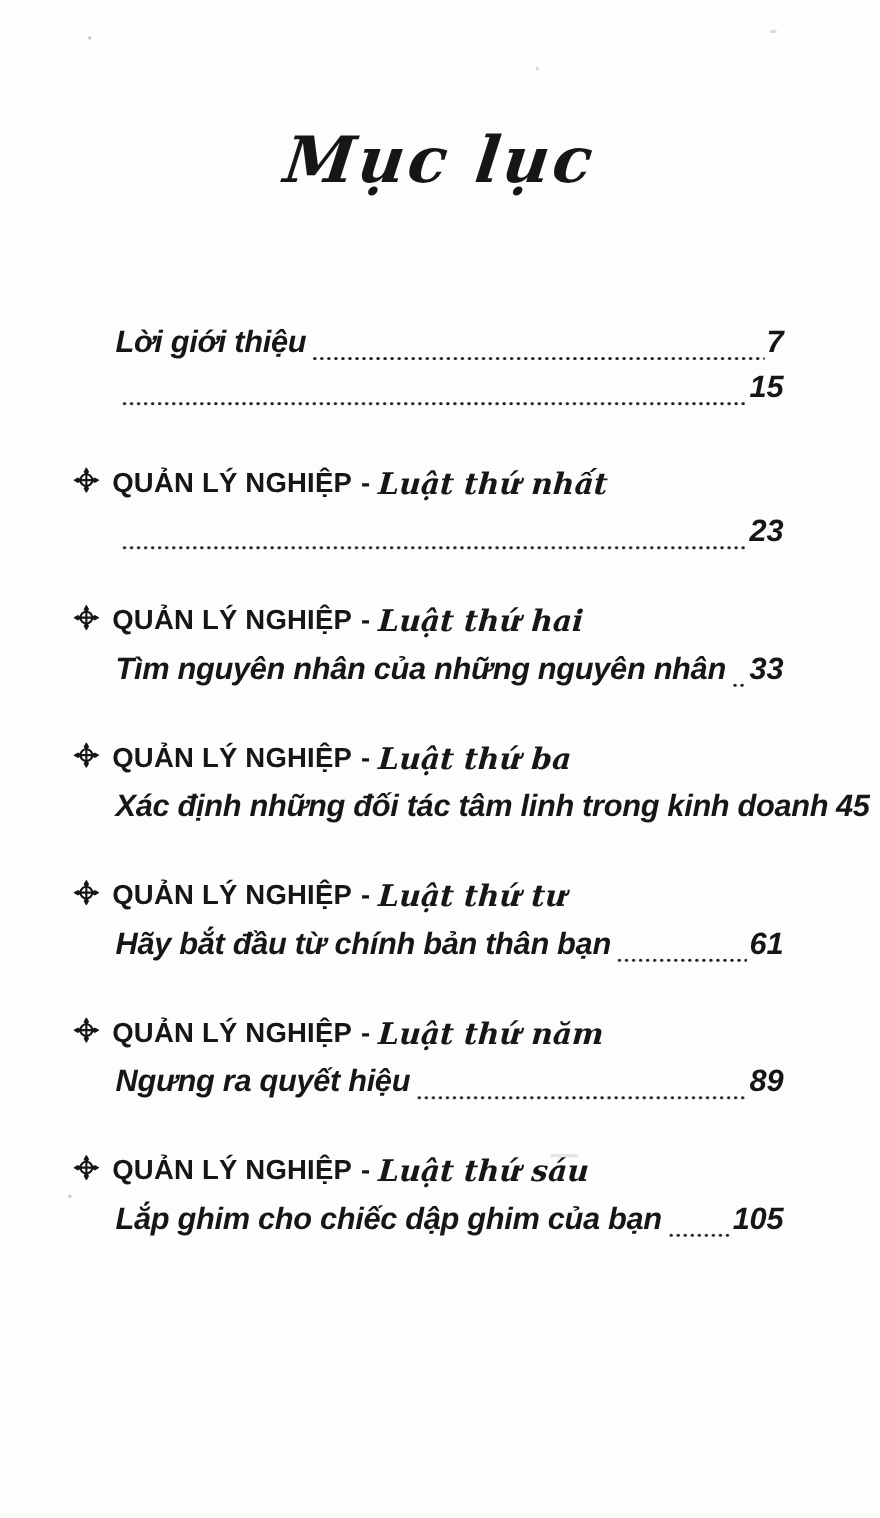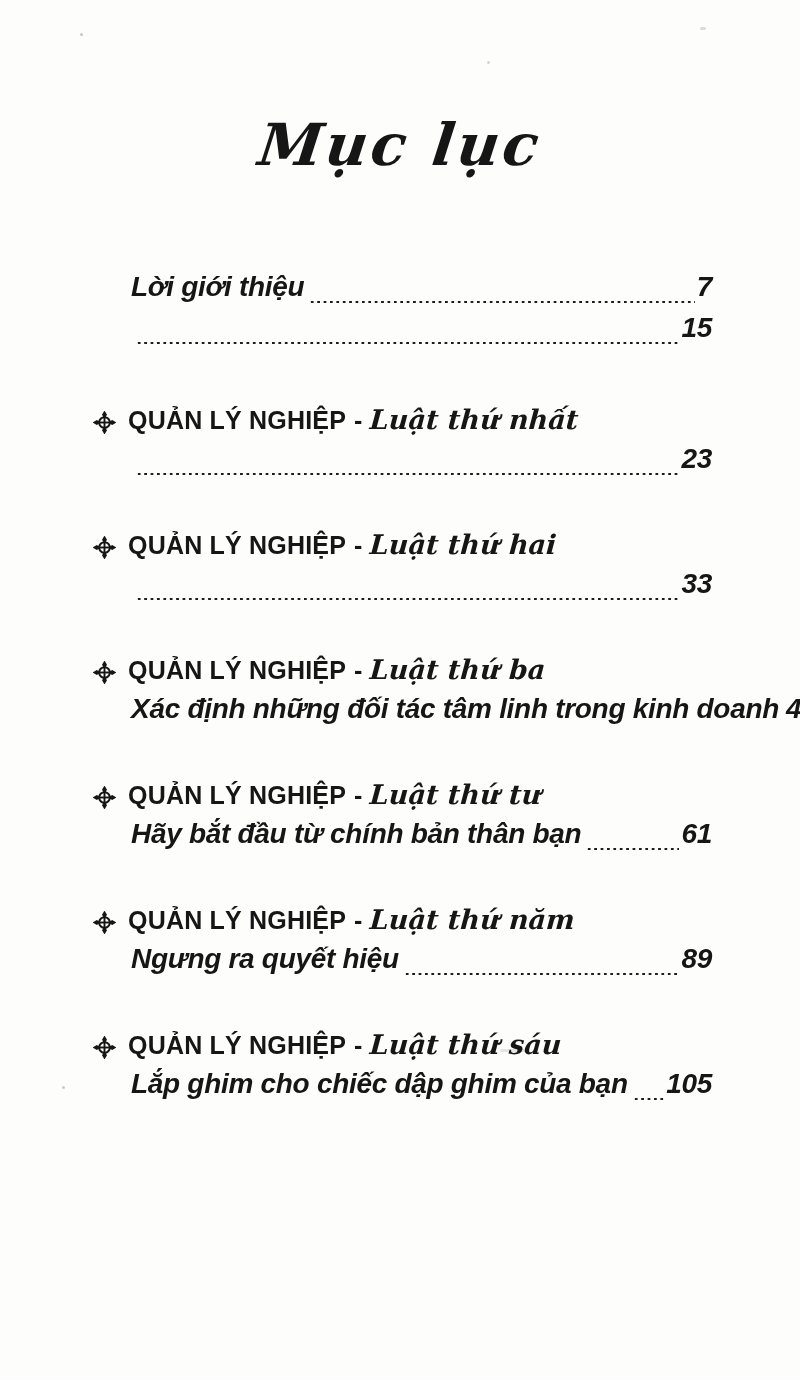--- a/index.html
+++ b/index.html
@@ -18,22 +18,22 @@
     text-align: center;
     font-family: "DejaVu Serif", serif;
     font-style: italic;
     font-weight: bold;
     font-size: 58px;
     line-height: 1.15;
     letter-spacing: 3px;
     transform: skewX(-7deg);
   }
   .content {
-    margin-top: 92px;
-    padding-left: 92px;
+    margin-top: 116px;
+    padding-left: 66px;
     padding-right: 88px;
   }
   .toc-row {
     display: flex;
     align-items: baseline;
     height: 41px;
     font-size: 28px;
     font-style: italic;
     font-weight: 600;
     letter-spacing: -0.3px;
@@ -52,21 +52,21 @@
   }
   .pagenum {
     white-space: nowrap;
     font-style: italic;
     font-weight: 600;
   }
   .front-list { margin-bottom: 48px; }
   .section-group { margin-bottom: 42px; }
   .section-head {
     display: flex;
-    align-items: flex-end;
+    align-items: flex-start;
     height: 34px;
     margin-bottom: 8px;
   }
   .bullet {
     width: 24px;
     height: 24px;
     margin-right: 12px;
     display: inline-flex;
     align-items: center;
     justify-content: center;
@@ -163,20 +163,21 @@
             <path d="M12 24.5 L14.6 20 L12 15.8 L9.4 20 Z" fill="#161616"></path>
             <path d="M-0.5 12 L4 9.4 L8.2 12 L4 14.6 Z" fill="#161616"></path>
             <path d="M24.5 12 L20 9.4 L15.8 12 L20 14.6 Z" fill="#161616"></path>
           </svg>
         </span>
         <span class="head-bold">QUẢN LÝ NGHIỆP</span>
         <span class="head-dash">-</span>
         <span class="law">Luật thứ hai</span>
       </div>
       <div class="toc-row">
+        <span class="label">Tìm nguyên nhân của những nguyên nhân</span>
         <span class="dots"></span>
         <span class="pagenum">33</span>
       </div>
     </div>
 
     <div class="section-group">
       <div class="section-head">
         <span class="bullet">
           <svg viewBox="0 0 24 24" width="23" height="23" aria-hidden="true">
             <line x1="12" y1="2" x2="12" y2="22" stroke="#161616" stroke-width="2"></line>

